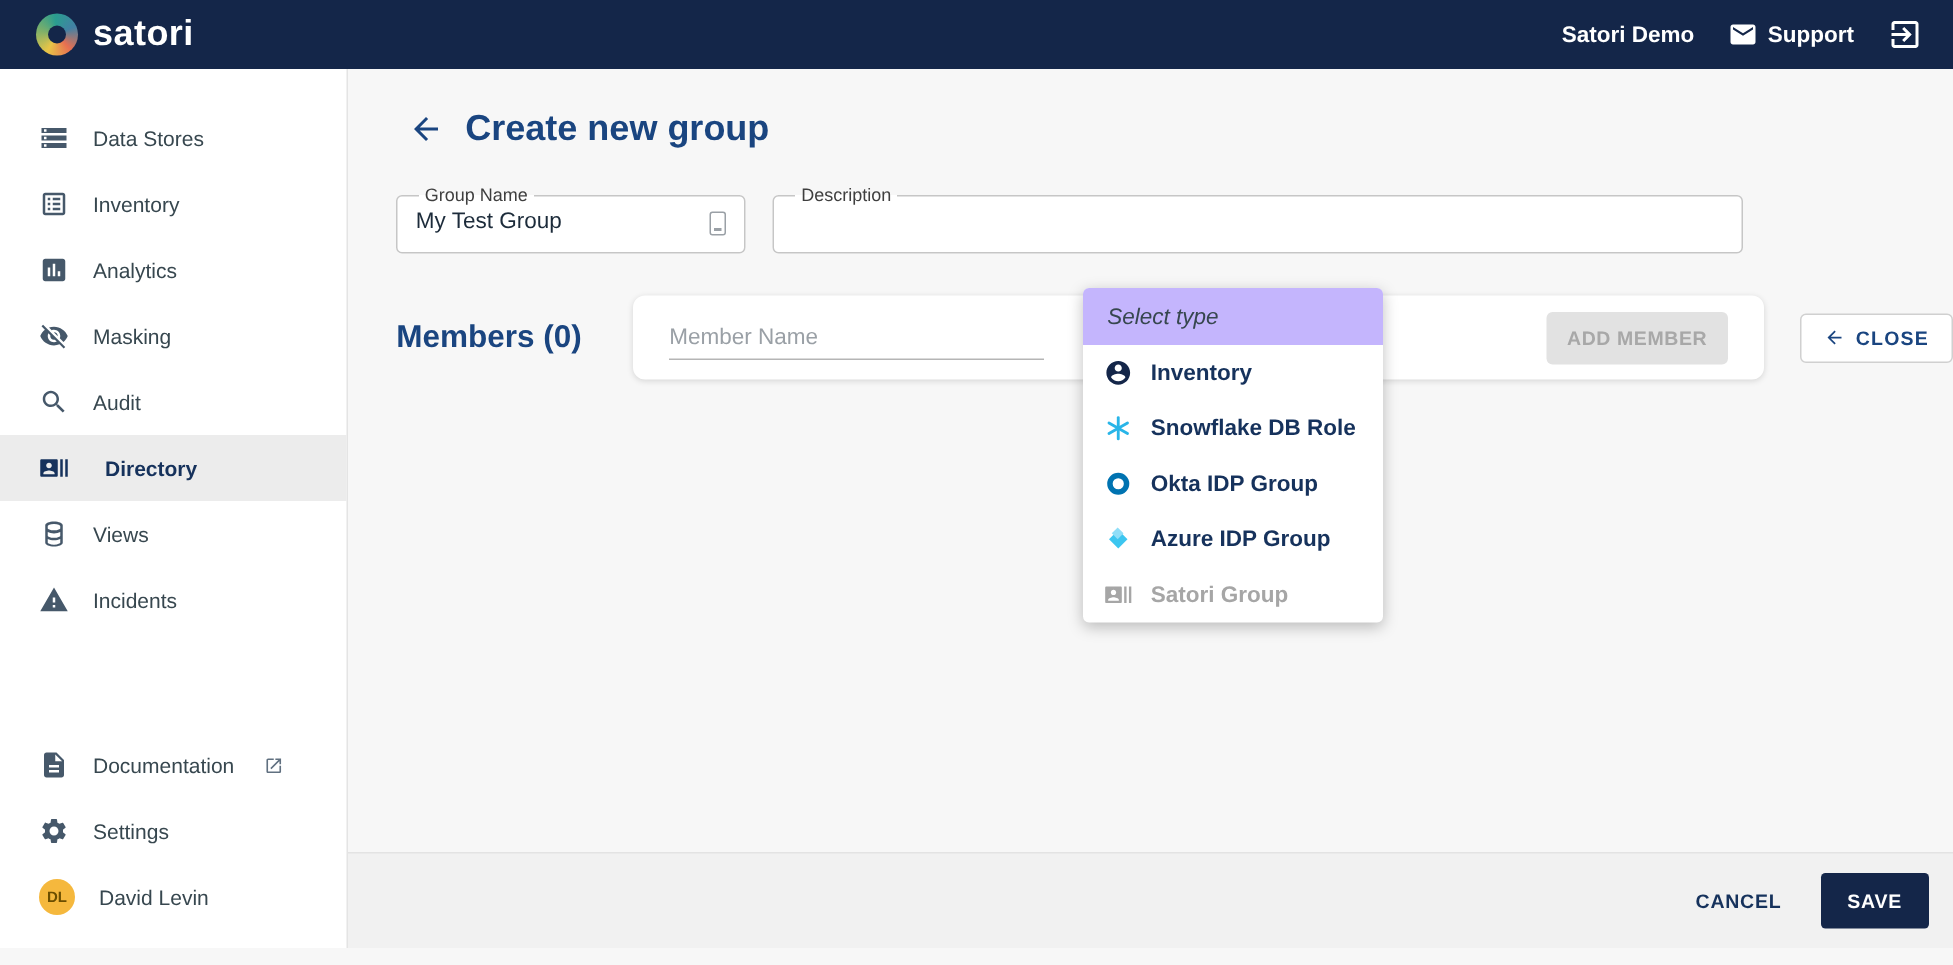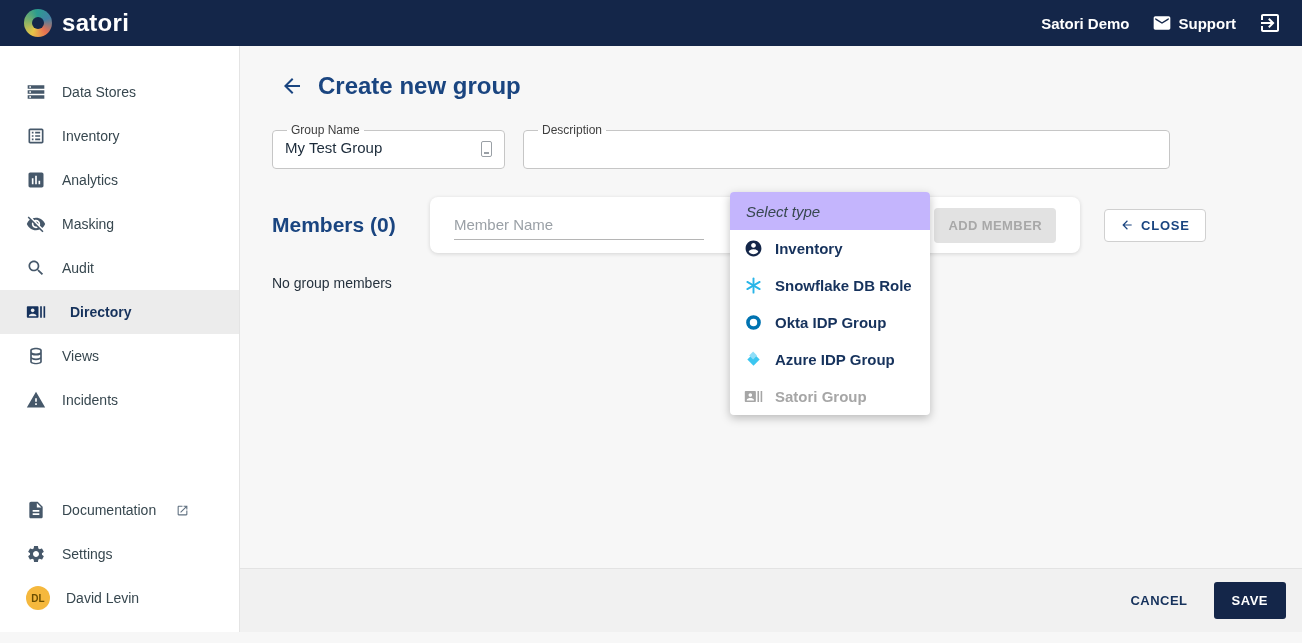--- a/index.html
+++ b/index.html
@@ -49,21 +49,21 @@
   fieldset input { border:none; outline:none; width:100%; font-size:15px; color:#1c2b3a;
                    background:transparent; padding:2px 0 5px; font-family:inherit; }
   .fs-groupname { width:233px; }
   .fs-description { width:647px; }
   .adornment { width:11px; height:16px; border:1px solid #9aa0a6; border-radius:2px;
                margin-left:6px; flex:0 0 auto; position:relative; }
   .adornment::after { content:""; position:absolute; left:2px; right:2px; bottom:2px; height:2px; background:#9aa0a6; }
 
   .members-row { display:flex; align-items:center; margin-top:28px; }
   .members-heading { width:158px; font-size:21px; font-weight:700; color:#1a4580; }
-  .members-card { width:650px; height:56px; background:#fff; border-radius:8px;
+  .members-card { width:754px; height:56px; background:#fff; border-radius:8px;
                   box-shadow:0 1px 4px rgba(0,0,0,0.14); display:flex; align-items:center; padding:0 24px; }
   .member-input { width:250px; border:none; border-bottom:1px solid #b5b5b5; outline:none;
                   font-size:15px; color:#1c2b3a; padding:6px 0; background:transparent; font-family:inherit; }
   .member-input::placeholder { color:#9aa0a6; }
   .add-member-btn { margin-left:auto; background:#e2e2e2; color:#a8a8a8; border:none; border-radius:4px;
                     font-size:13px; font-weight:700; letter-spacing:0.4px; padding:10px 14px; font-family:inherit; }
   .close-btn { margin-left:24px; background:#fff; border:1px solid #d0d0d0; border-radius:4px;
                display:flex; align-items:center; gap:7px; padding:8px 15px; cursor:pointer;
                font-size:13px; font-weight:700; letter-spacing:0.8px; color:#1a4580; font-family:inherit; }
   .close-btn .icon-w { color:#1a4580; }
@@ -245,21 +245,20 @@
       <button class="close-btn">
         <span class="icon-w">
           <svg width="14" height="14" viewBox="0 0 24 24" fill="currentColor">
               <path d="M20 11H7.83l5.59-5.59L12 4l-8 8 8 8 1.41-1.41L7.83 13H20v-2z"></path>
             </svg>
         </span>
         <span>CLOSE</span>
       </button>
     </div>
 
-    <div class="empty-msg">No group members</div>
 
     <div class="type-dropdown">
       <div class="dd-header">Select type</div>
       <div class="dd-option">
         <span class="icon-w">
           <svg width="19" height="19" viewBox="0 0 24 24" fill="#142649">
               <path d="M12 2C6.48 2 2 6.48 2 12s4.48 10 10 10 10-4.48 10-10S17.52 2 12 2zm0 3c1.66 0 3 1.34 3 3s-1.34 3-3 3-3-1.34-3-3 1.34-3 3-3zm0 14.2c-2.5 0-4.71-1.28-6-3.22.03-1.99 4-3.08 6-3.08 1.99 0 5.97 1.09 6 3.08-1.29 1.94-3.5 3.22-6 3.22z"></path>
             </svg>
         </span>
         <span>Inventory</span>

